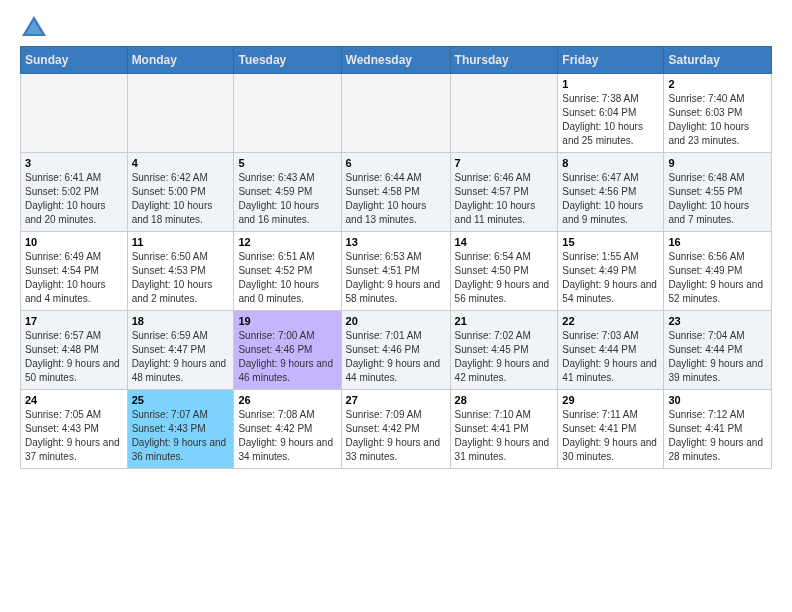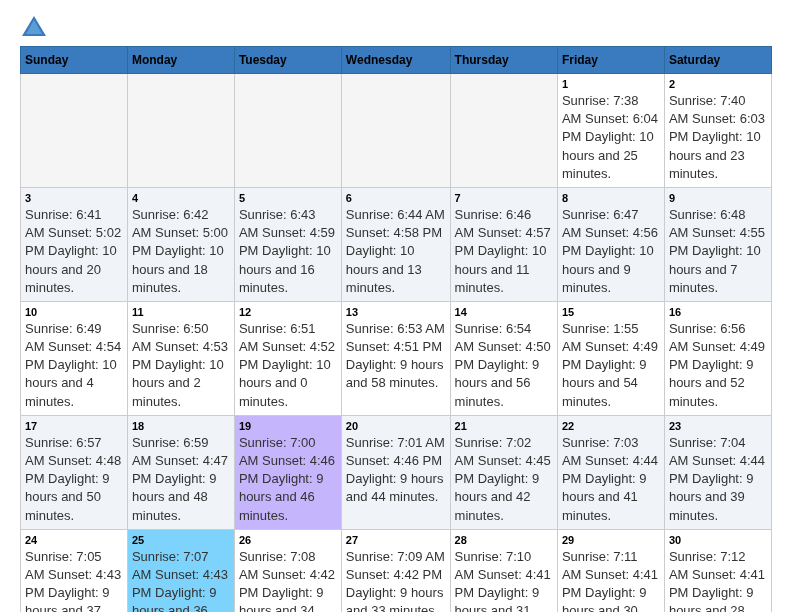--- a/index.html
+++ b/index.html
@@ -16,42 +16,42 @@
     .logo-icon { width: 24px; height: 20px; margin-left: 2px; }
     
     .title-block { text-align: right; }
     .month-title { font-size: 36px; font-weight: bold; color: #333; }
     .location { font-size: 14px; color: #555; }
     
     table { width: 100%; border-collapse: collapse; font-size: 10px; }
     
     thead tr th {
       background-color: #3a7abf;
-      color: #000000;
+      color: #e5e5e5;
       padding: 6px 4px;
       text-align: left;
       font-size: 12px;
       font-weight: bold;
       border: 1px solid #2d6aa0;
     }
     
     tbody tr td {
       border: 1px solid #ccc;
       vertical-align: top;
       padding: 4px;
       width: 113px;
       height: 78px;
       background: #fff;
     }
     
     tbody tr:nth-child(odd) td { background: #f5f5f5; }
     tbody tr:nth-child(even) td { background: #fff; }
     
     .day-number { font-weight: bold; font-size: 11px; margin-bottom: 2px; }
-    .day-info { font-size: 13px; line-height: 1.4; color: #333; }
+    .day-info { font-size: 10px; line-height: 1.4; color: #333; }
     .empty-cell { background: #fff !important; }
     
     tbody tr:nth-child(odd) td.empty-cell { background: #f5f5f5 !important; }
   </style>
 </head>
 <body>
 
 <div class="page">
   <div class="header">
     <div class="logo">

